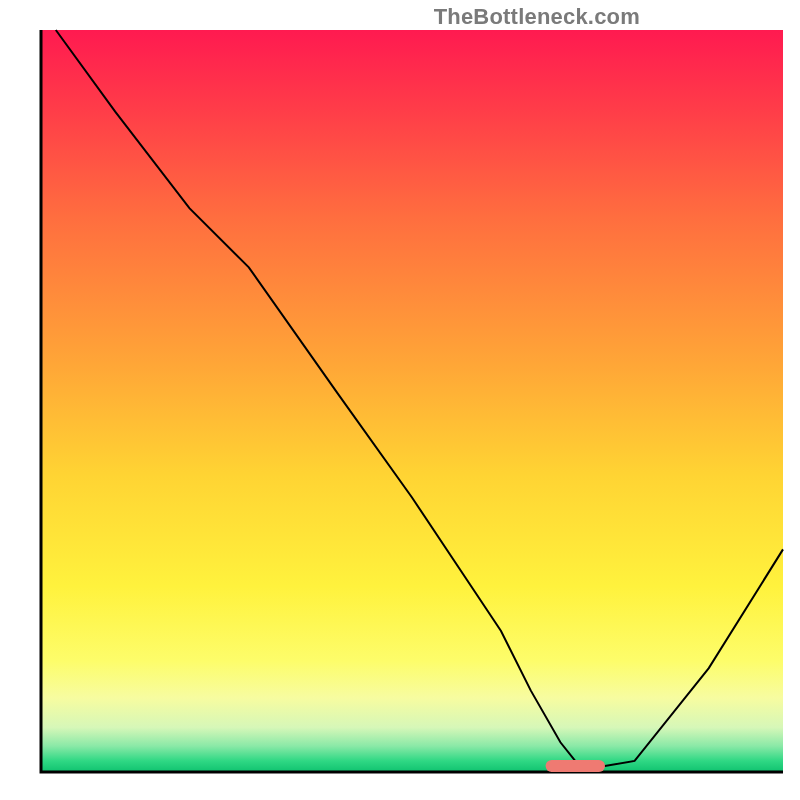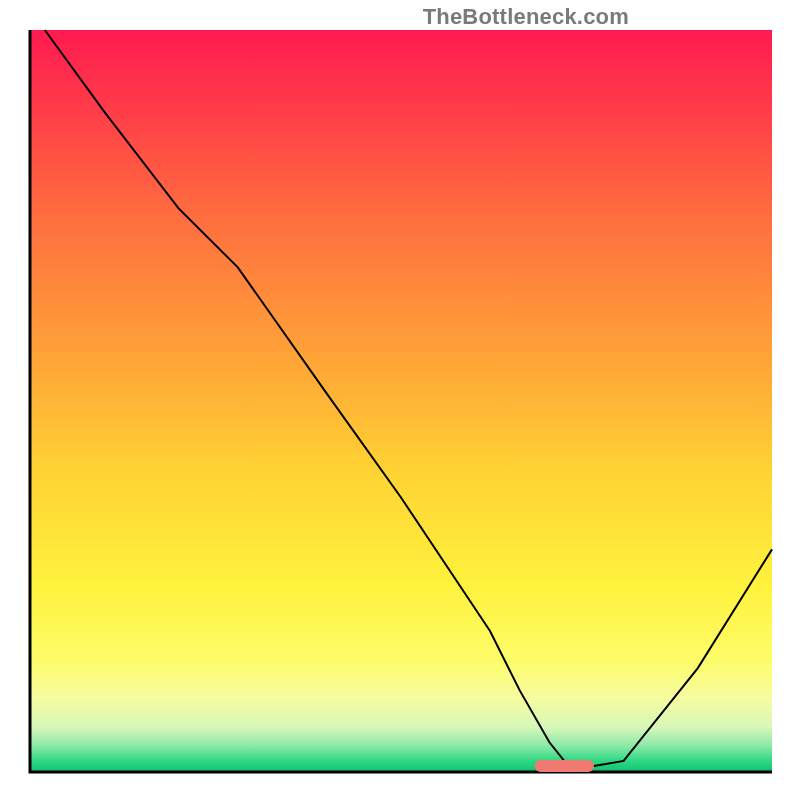--- a/index.html
+++ b/index.html
@@ -7,20 +7,21 @@
     padding: 0;
     width: 800px;
     height: 800px;
     background: #ffffff;
     font-family: Arial, Helvetica, sans-serif;
   }
   .stage {
     position: relative;
     width: 639px;
     height: 800px;
+    margin-left: 11px;
   }
   .watermark {
     position: absolute;
     top: 4px;
     right: 10px;
     font-size: 22px;
     font-weight: 600;
     color: #7a7a7a;
     letter-spacing: 0.2px;
   }

